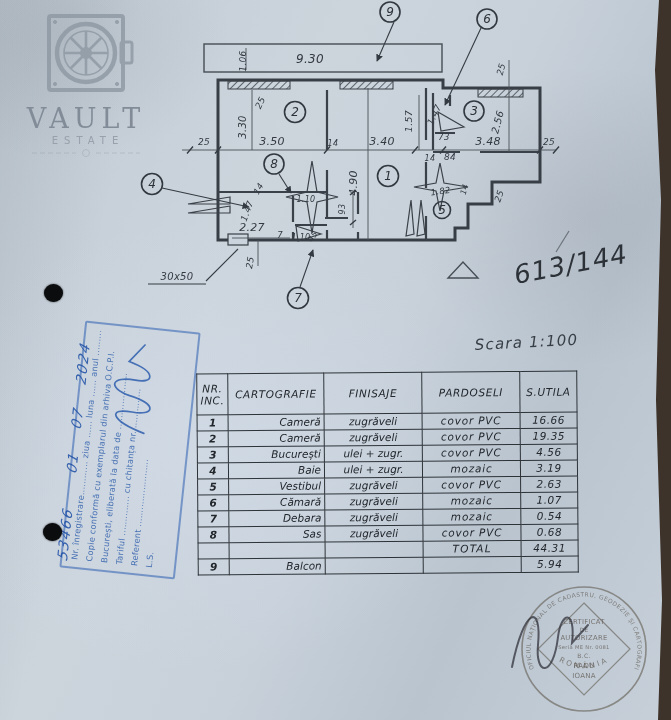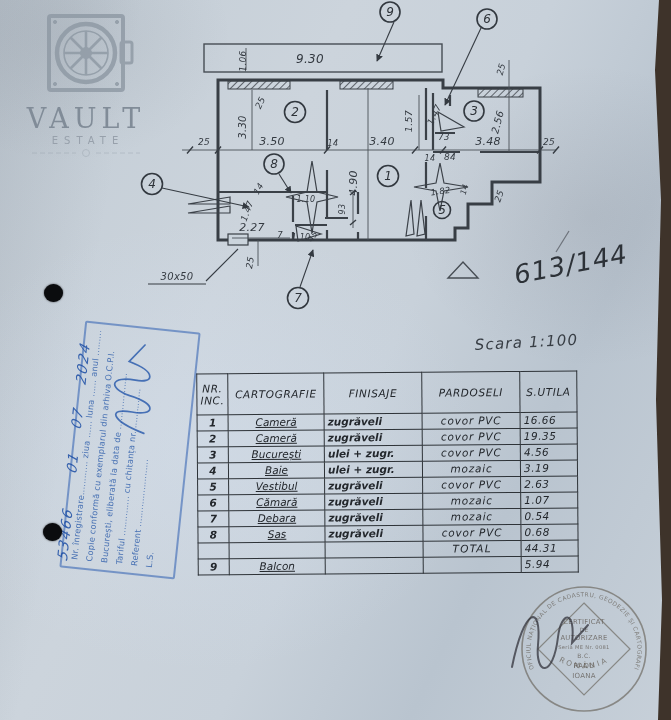--- a/index.html
+++ b/index.html
@@ -51,24 +51,24 @@
   .rtable-wrap{position:absolute;left:197px;top:372px;transform:rotate(-.45deg);}
   table.rtable{border-collapse:collapse;table-layout:fixed;background:transparent;}
   table.rtable th,table.rtable td{
     border:1.5px solid #2e3338;
     font-family:"DejaVu Sans",sans-serif;font-style:italic;color:#23272c;
     padding:0 3px;overflow:hidden;white-space:nowrap;
   }
   table.rtable th{font-size:10.5px;font-weight:normal;letter-spacing:.6px;height:40px;text-align:center;}
   table.rtable td{font-size:10.5px;height:15px;line-height:1;}
   td.c-nr{text-align:center;font-weight:bold;}
-  td.c-dest{text-align:center;padding-left:6px;text-decoration:underline;}
-  td.c-fin{text-align:left;padding-left:8px;font-weight:bold;}
+  td.c-dest{text-align:right;padding-left:6px;}
+  td.c-fin{text-align:center;padding-left:8px;}
   td.c-pard{text-align:center;letter-spacing:.8px;}
-  td.c-su{text-align:left;letter-spacing:.5px;}
+  td.c-su{text-align:center;letter-spacing:.5px;}
   tr.total-row td.c-pard{font-weight:normal;letter-spacing:1.2px;}
   
   .stamp-blue{
     position:absolute;left:6px;top:392px;width:248px;height:116px;
     transform:rotate(-84deg);transform-origin:center;
     border:2px solid rgba(43,92,176,.55);border-radius:2px;
     color:rgba(36,86,168,.8);
     padding:5px 7px;box-sizing:border-box;
   }
   .stamp-blue .sline{font-size:8.3px;line-height:1.8;white-space:nowrap;overflow:hidden;letter-spacing:.2px;}

